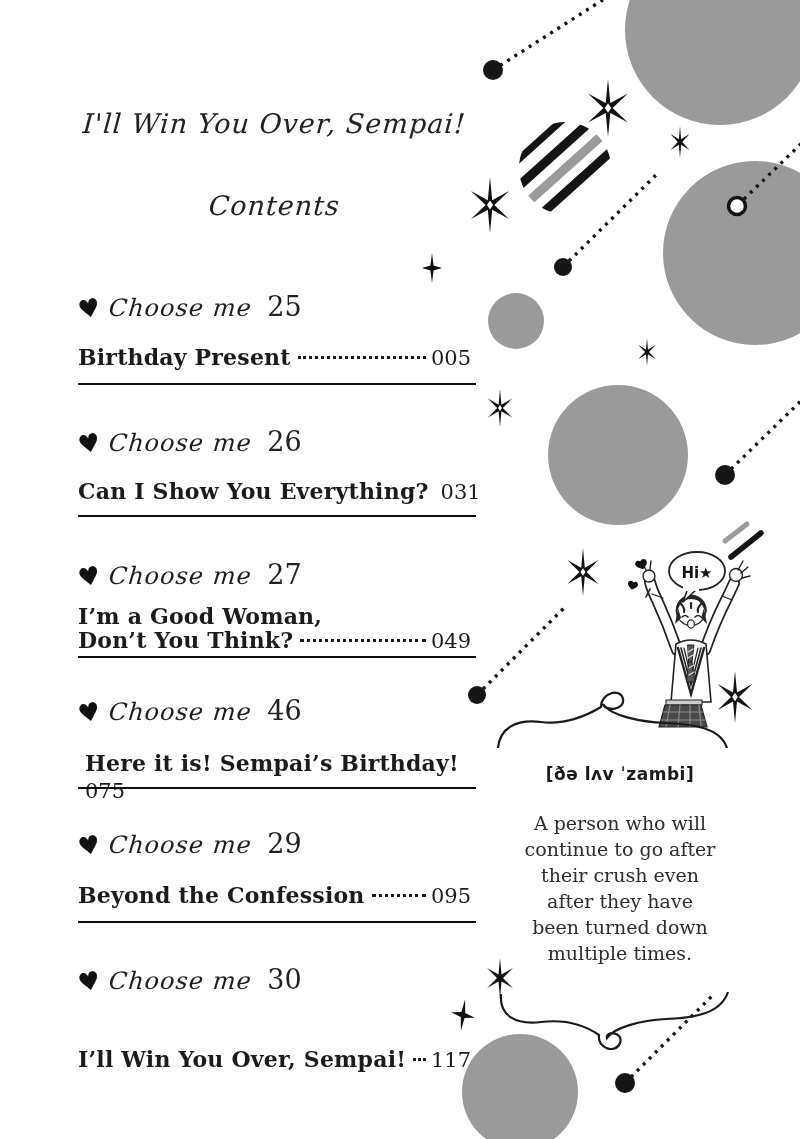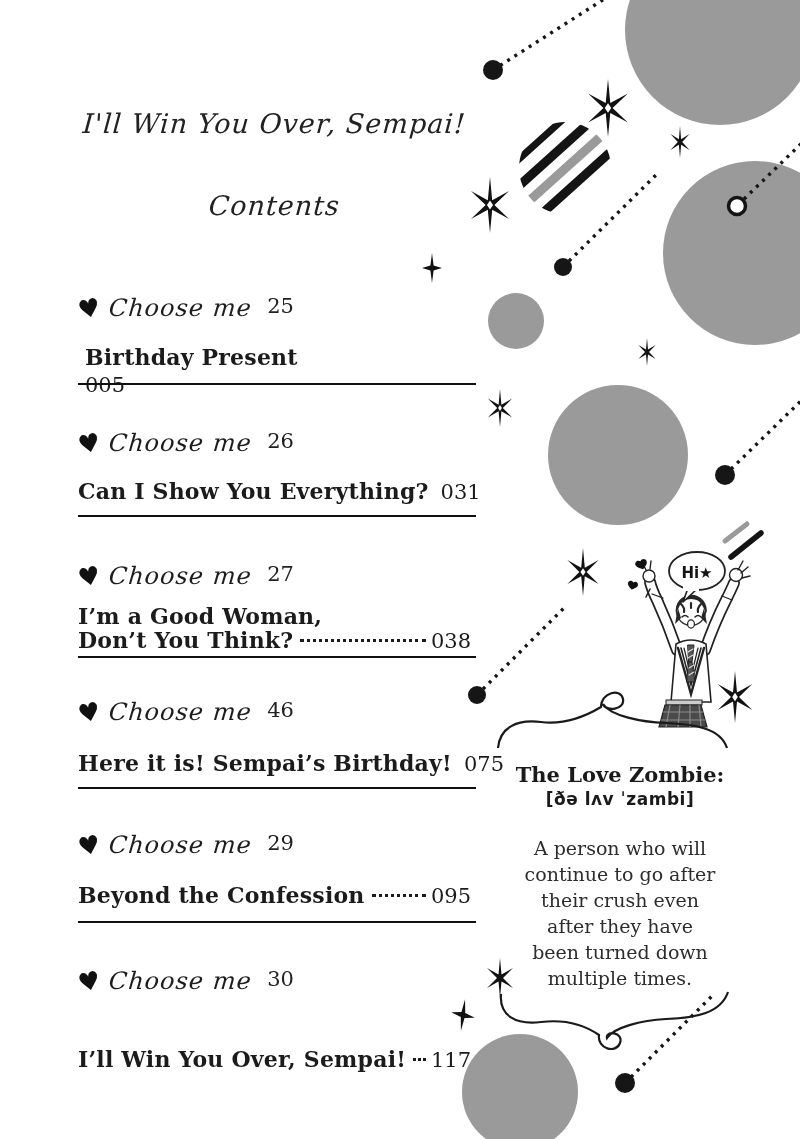--- a/index.html
+++ b/index.html
@@ -12,21 +12,21 @@
     font-style:italic;font-weight:400;font-size:27px;text-align:center;
     letter-spacing:1px;transform:skewX(-4deg);color:#222;}
   .contents-heading{position:absolute;top:190px;left:78px;width:393px;margin:0;
     font-style:italic;font-weight:400;font-size:27px;text-align:center;
     letter-spacing:1px;transform:skewX(-4deg);color:#222;}
 
   .entry{position:absolute;left:78px;width:393px;}
   .ehead{position:absolute;top:0;left:0;display:flex;align-items:center;gap:9px;height:30px;}
   .heart{font-size:25px;line-height:1;transform:rotate(-12deg);color:#111;}
   .script{font-style:italic;font-size:24px;letter-spacing:1px;transform:skewX(-5deg);color:#1d1d1d;}
-  .chnum{font-size:21px;color:#222;margin-left:6px;transform:translateY(-2px);}
+  .chnum{font-size:27px;color:#222;margin-left:6px;transform:translateY(-2px);}
   .trow{position:absolute;left:0;width:100%;display:flex;align-items:baseline;}
   .etitle{font-weight:700;font-size:22px;letter-spacing:.2px;color:#1b1b1b;white-space:nowrap;}
   .leader{flex:1;height:0;border-bottom:3px dotted #1b1b1b;margin:0 5px 0 7px;transform:translateY(-6px);}
   .pnum{font-weight:400;font-size:21px;color:#1b1b1b;}
   .divider{position:absolute;left:0;width:398px;height:0;border-top:2.5px solid #101010;}
 
   
   .lovezombie{position:absolute;left:500px;top:762px;width:240px;text-align:center;}
   .lz-term{margin:0;font-weight:700;font-size:21px;color:#1a1a1a;font-family:"DejaVu Serif",serif;}
   .lz-pron{margin:2px 0 0 0;font-weight:700;font-size:17px;color:#1a1a1a;
@@ -161,21 +161,21 @@
 
   <h1 class="book-title">I'll Win You Over, Sempai!</h1>
   <h2 class="contents-heading">Contents</h2>
 
   <div class="entry" style="top:293px;height:95px;">
     <div class="ehead">
       <span class="heart">♥</span>
       <span class="script">Choose me</span>
       <span class="chnum">25</span>
     </div>
-    <div class="trow" style="top:51px;flex-direction:column;">
+    <div class="trow" style="top:51px;">
       <span class="etitle">Birthday Present</span>
       <span class="leader"></span>
       <span class="pnum">005</span>
     </div>
     <div class="divider" style="top:90px;"></div>
   </div>
 
   <div class="entry" style="top:428px;height:95px;">
     <div class="ehead">
       <span class="heart">♥</span>
@@ -195,32 +195,32 @@
       <span class="heart">♥</span>
       <span class="script">Choose me</span>
       <span class="chnum">27</span>
     </div>
     <div class="trow" style="top:42px;">
       <span class="etitle">I’m a Good Woman,</span>
     </div>
     <div class="trow" style="top:66px;">
       <span class="etitle">Don’t You Think?</span>
       <span class="leader"></span>
-      <span class="pnum">038</span>
+      <span class="pnum">049</span>
     </div>
     <div class="divider" style="top:95px;"></div>
   </div>
 
   <div class="entry" style="top:697px;height:95px;">
     <div class="ehead">
       <span class="heart">♥</span>
       <span class="script">Choose me</span>
       <span class="chnum">46</span>
     </div>
-    <div class="trow" style="top:53px;">
+    <div class="trow" style="top:53px;flex-direction:column;">
       <span class="etitle">Here it is! Sempai’s Birthday!</span>
       <span class="leader"></span>
       <span class="pnum">075</span>
     </div>
     <div class="divider" style="top:90px;"></div>
   </div>
 
   <div class="entry" style="top:830px;height:95px;">
     <div class="ehead">
       <span class="heart">♥</span>
@@ -242,21 +242,20 @@
       <span class="chnum">30</span>
     </div>
     <div class="trow" style="top:80px;">
       <span class="etitle">I’ll Win You Over, Sempai!</span>
       <span class="leader"></span>
       <span class="pnum">117</span>
     </div>
   </div>
 
   <div class="lovezombie">
-    <p class="lz-term">The Love Zombie:</p>
     <p class="lz-pron">[ðə lʌv ˈzambi]</p>
     <div class="lz-body">
       <span>A person who will</span>
       <span>continue to go after</span>
       <span>their crush even</span>
       <span>after they have</span>
       <span>been turned down</span>
       <span>multiple times.</span>
     </div>
   </div>

